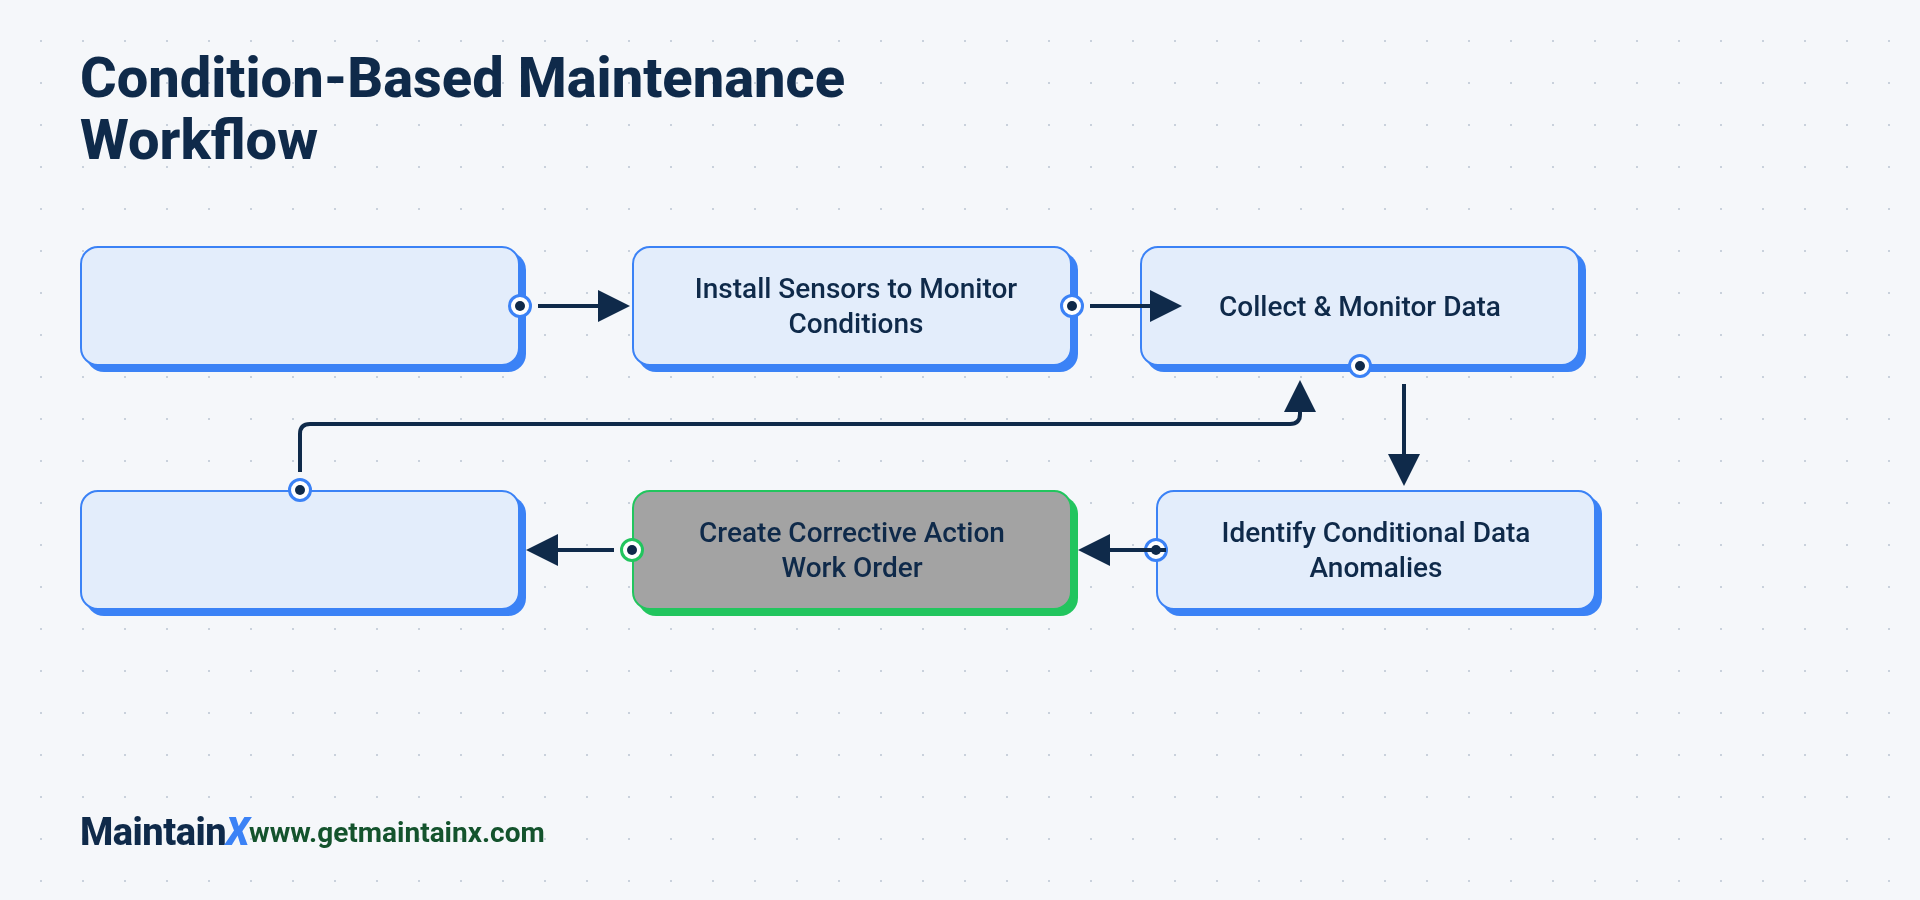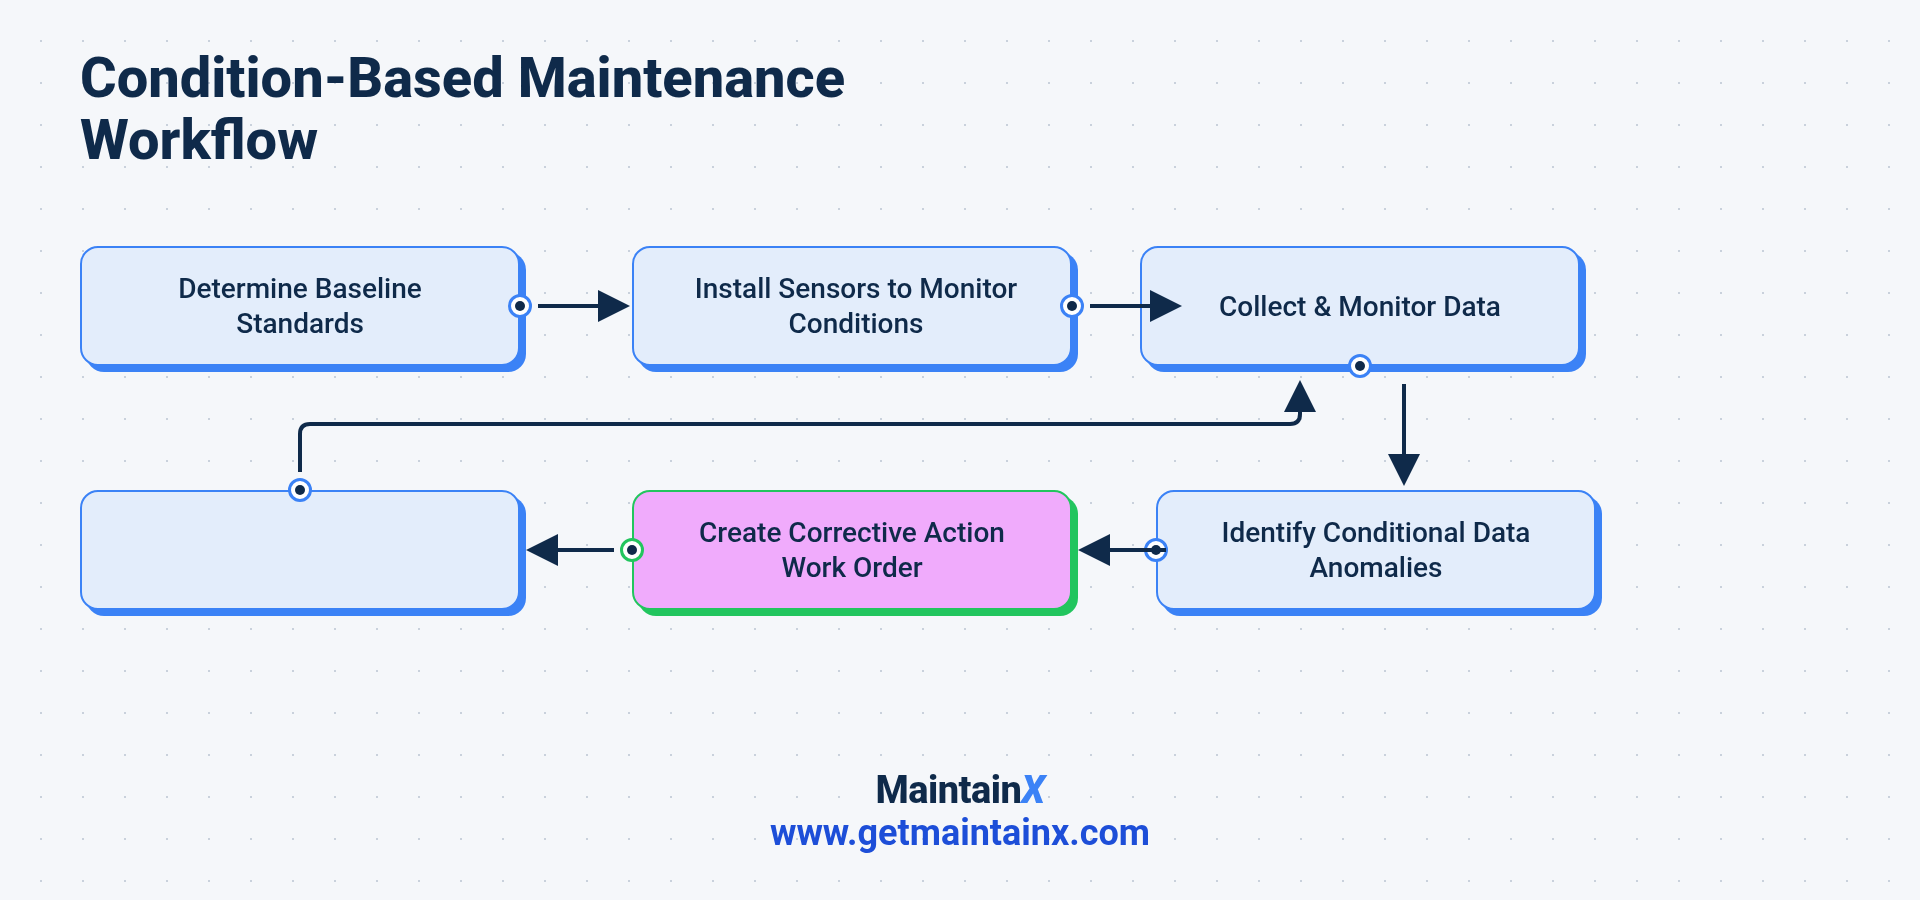--- a/index.html
+++ b/index.html
@@ -40,21 +40,21 @@
     color: #0f2a4a;
     padding: 18px 32px;
     line-height: 1.25;
   }
   .box.blue {
     background: #e3edfb;
     border: 2.5px solid #3b82f6;
     box-shadow: 6px 6px 0 0 #3b82f6;
   }
   .box.green {
-    background: #f0abfc;
+    background: #a3a3a3;
     border: 2.5px solid #22c55e;
     box-shadow: 6px 6px 0 0 #22c55e;
   }
   .connector-dot {
     position: absolute;
     width: 24px;
     height: 24px;
     border-radius: 50%;
     background: #fff;
     display: flex;
@@ -75,50 +75,48 @@
     width: 1920px;
     height: 900px;
     pointer-events: none;
   }
   .footer {
     position: absolute;
     bottom: 46px;
     left: 80px;
     right: 80px;
     display: flex;
-    justify-content: space-between;
+    justify-content: flex-start;
     align-items: center;
-    flex-direction: column;
   }
   .logo {
     font-size: 38px;
     font-weight: 800;
     color: #0f2a4a;
     letter-spacing: -0.5px;
   }
   .logo .x {
     color: #3b82f6;
     font-style: italic;
     font-weight: 900;
   }
   .url {
-    font-size: 36px;
+    font-size: 28px;
     font-weight: 700;
-    color: #1d4ed8;
+    color: #14532d;
   }
 </style>
 </head>
 <body>
 
 <div class="dot-grid"></div>
 
 <h1 class="title">Condition-Based Maintenance Workflow</h1>
 
 <div class="box blue" style="left:80px; top:246px; width:440px; height:120px;">
-  <span>Determine Baseline Standards</span>
   <div class="connector-dot blue" style="right:-14px; top:50%; transform:translateY(-50%);">
       <div class="inner"></div>
     </div>
 </div>
 
 <div class="box blue" style="left:632px; top:246px; width:440px; height:120px;padding-left:40px;">
   <span>Install Sensors to Monitor Conditions</span>
   <div class="connector-dot blue" style="right:-14px; top:50%; transform:translateY(-50%);">
       <div class="inner"></div>
     </div>

